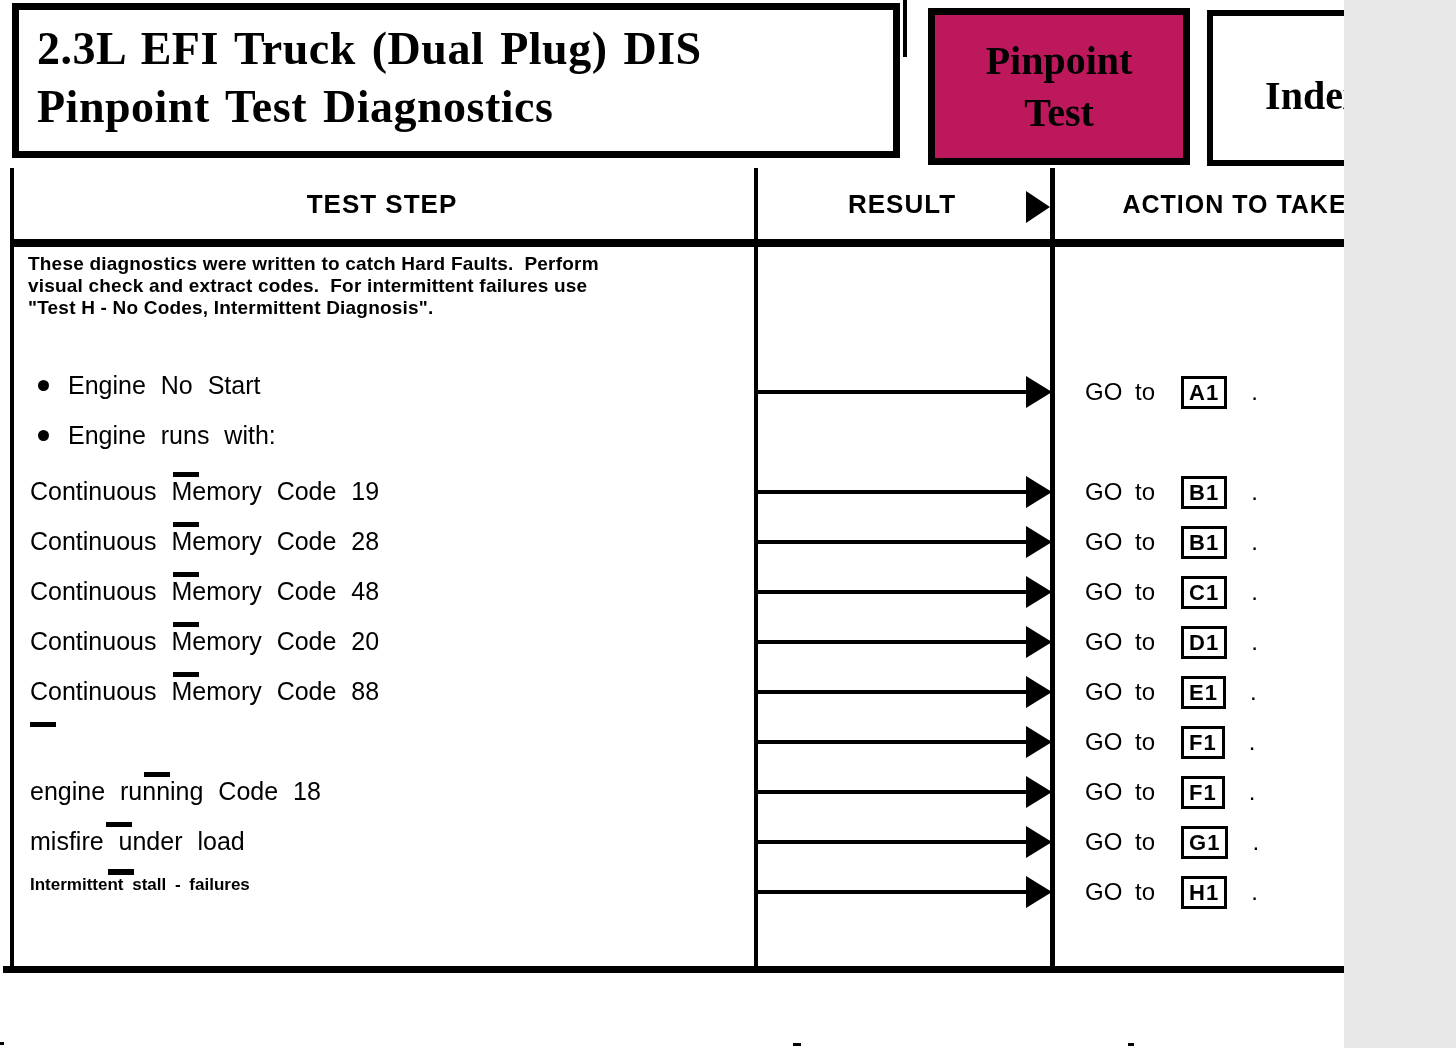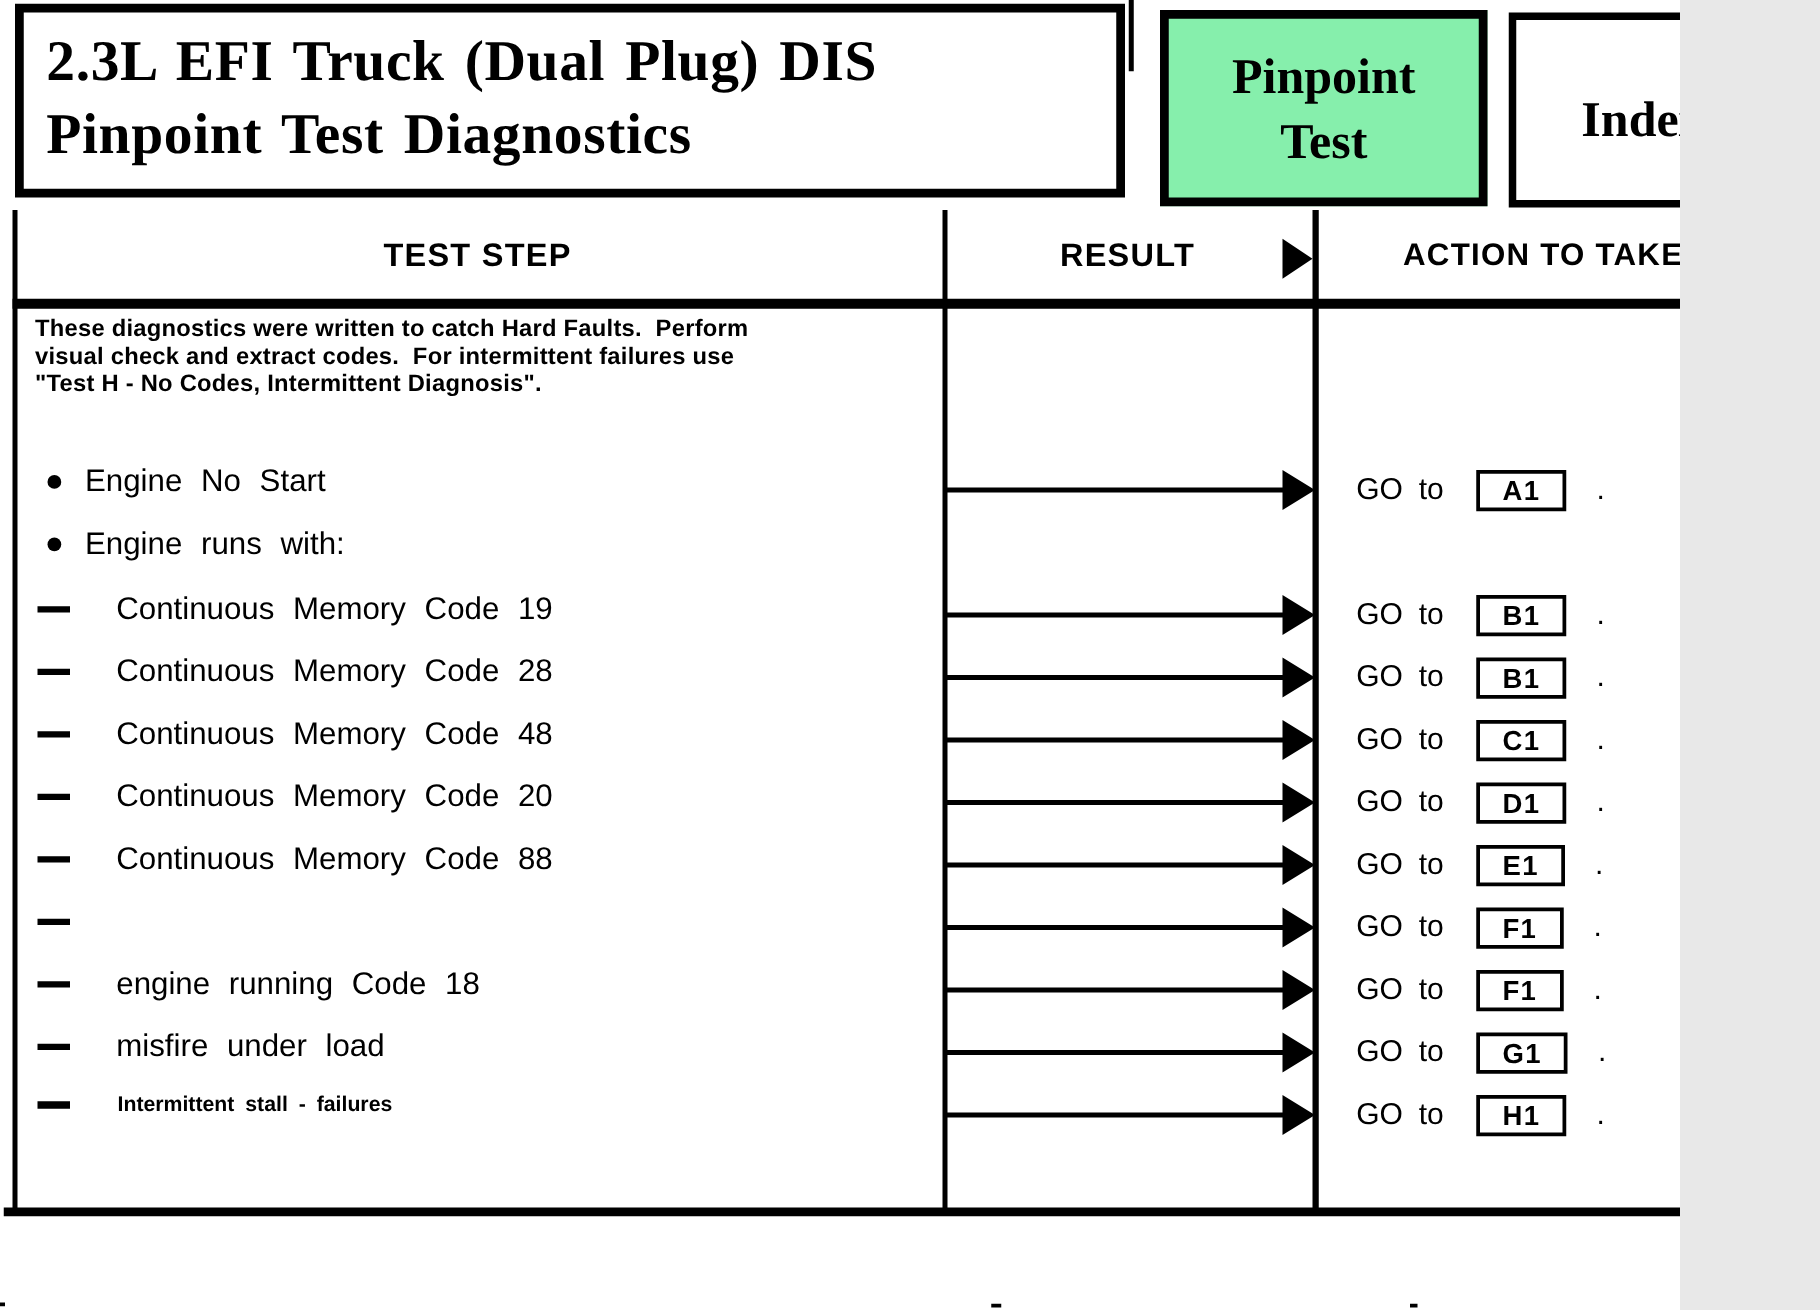--- a/index.html
+++ b/index.html
@@ -17,21 +17,21 @@
     border:7px solid #000;box-sizing:border-box;background:#fff;
   }
   .title-text{
     position:absolute;left:18px;top:10px;
     font-family:"Liberation Serif", serif;font-weight:700;
     font-size:46px;line-height:58px;word-spacing:4px;letter-spacing:0.5px;
     white-space:nowrap;
   }
   .pinpoint-box{
     position:absolute;left:928px;top:8px;width:262px;height:157px;
-    border:7px solid #000;box-sizing:border-box;background:#86efac;
+    border:7px solid #000;box-sizing:border-box;background:#be185d;
     display:flex;flex-direction:column;align-items:center;justify-content:center;
     font-family:"Liberation Serif", serif;font-weight:700;
     font-size:40px;line-height:52px;text-align:center;
   }
   .index-box{
     position:absolute;left:1207px;top:10px;width:214px;height:156px;
     border:6px solid #000;box-sizing:border-box;background:#fff;
     display:flex;align-items:center;justify-content:center;
     font-family:"Liberation Serif", serif;font-weight:700;
     font-size:40px;padding-top:14px;
@@ -64,40 +64,40 @@
     font-weight:700;font-size:19px;line-height:22px;
     letter-spacing:0.2px;white-space:pre;
   }
   
   .step{
     position:absolute;height:30px;display:flex;align-items:center;
     font-size:25px;word-spacing:8px;white-space:nowrap;text-align:right;
   }
   .step.bullet{left:38px;}
   .step.bullet .marker{width:11px;height:11px;border-radius:50%;background:#000;margin-right:19px;flex:none;}
-  .step.dash{left:30px;}
+  .step.dash{left:30px;flex-direction:column;}
   .step.dash .marker{width:26px;height:5px;background:#000;margin-right:37px;flex:none;}
   .step.small{font-size:17px;font-weight:700;word-spacing:4px;}
   .step.small .marker{height:6px;margin-right:38px;}
   
   .arrow{position:absolute;left:756px;width:296px;height:32px;}
   .arrow .shaft{position:absolute;left:0;right:22px;top:14px;height:4px;background:#000;}
   .arrow .head{
     position:absolute;right:0;top:0;width:0;height:0;
     border-top:16px solid transparent;border-bottom:16px solid transparent;
     border-left:26px solid #000;
   }
   
   .action{
     position:absolute;left:1085px;height:34px;display:flex;align-items:center;
     font-size:24px;word-spacing:6px;white-space:nowrap;gap:12px;
   }
   .action .code{
     border:3px solid #000;font-weight:700;font-size:22px;line-height:27px;
-    padding:0 18px;margin:0 12px 0 14px;word-spacing:0;letter-spacing:1px;
+    padding:0 5px;margin:0 12px 0 14px;word-spacing:0;letter-spacing:1px;
   }
   
   .artifact{position:absolute;background:#000;}
 </style>
 </head>
 <body>
 
 <div class="page">
 
   <div class="title-box">

